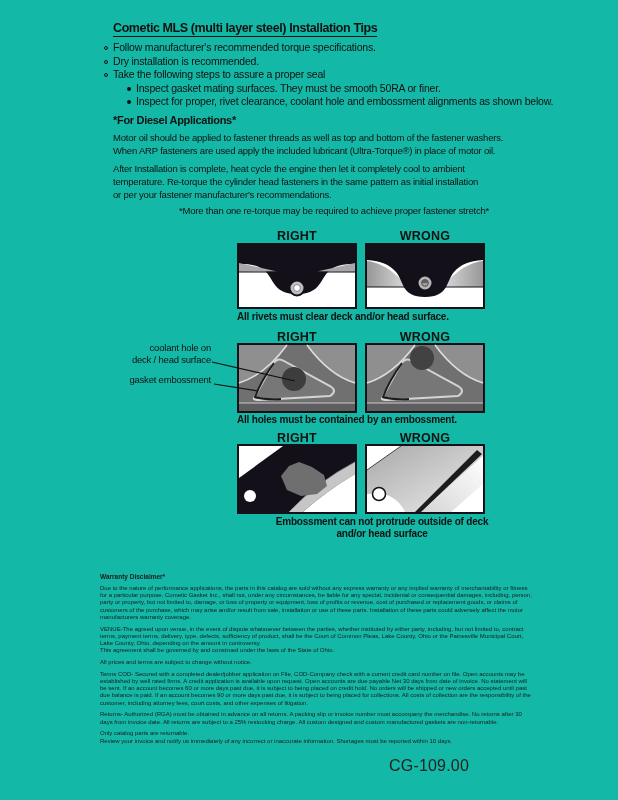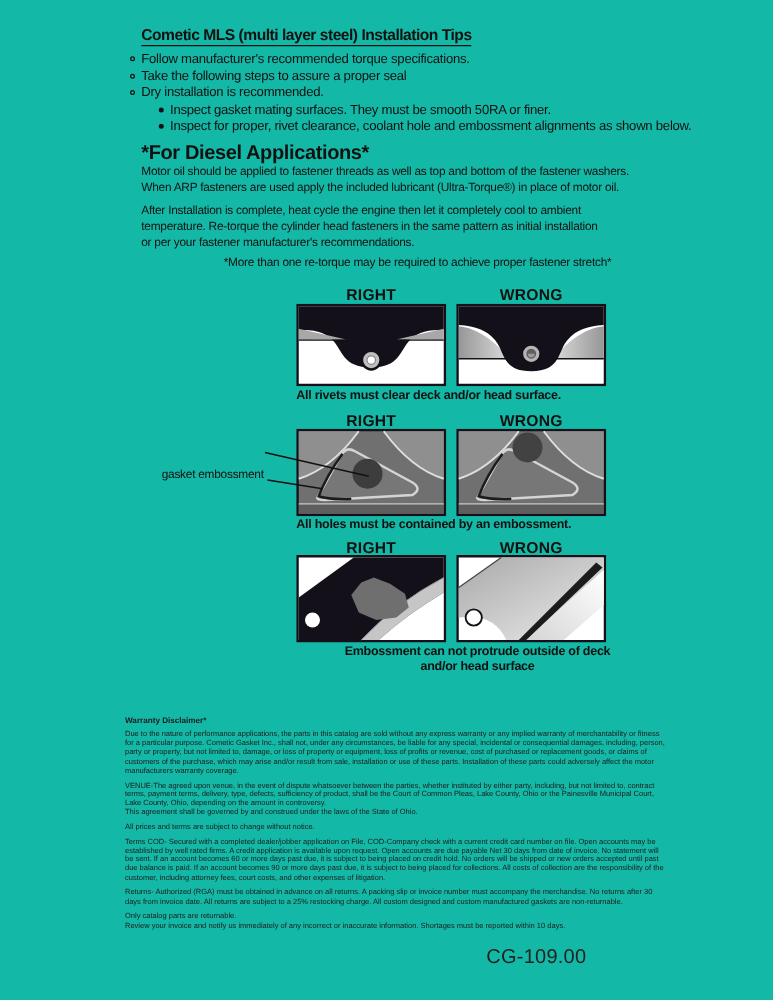--- a/index.html
+++ b/index.html
@@ -12,21 +12,21 @@
   .title {
     left:113px; top:21px; font-size:12.5px; font-weight:bold; letter-spacing:-0.4px;
     border-bottom:1.5px solid #111; padding-bottom:1px; display:inline-block; white-space:nowrap;
   }
   .bullets { left:104px; top:41px; width:480px; font-size:10.5px; letter-spacing:-0.2px; }
   .b-row { display:flex; align-items:baseline; line-height:13.5px;text-align:right; }
   .b-row.sub { padding-left:23px; }
   .ob, .fb { flex:0 0 auto; width:4px; height:4px; border-radius:50%; margin-right:5px; transform:translateY(-1px); }
   .ob { border:1px solid #111; }
   .fb { background:#111; }
-  .diesel-h { left:113px; top:114px; font-size:16px; font-weight:bold; letter-spacing:-0.3px; }
+  .diesel-h { left:113px; top:114px; font-size:11px; font-weight:bold; letter-spacing:-0.3px; }
   .body { font-size:9.5px; letter-spacing:-0.2px; line-height:13px; white-space:pre-line; width:470px; }
   .dlabel { width:120px; text-align:center; font-size:12.5px; font-weight:bold; letter-spacing:0.2px; }
   .caption { font-size:10px; font-weight:bold; letter-spacing:-0.2px; line-height:12px; white-space:pre-line; width:290px; }
   .ann { font-size:9.5px; letter-spacing:-0.2px; line-height:11.5px; text-align:right; white-space:pre-line; }
   .panel { display:block; }
   .warranty { left:100px; top:573px; width:433px; color:#1c1c1c; }
   .warranty h3 { font-size:6.5px; font-weight:bold; margin-bottom:5px; }
   .warranty p { font-size:6px; line-height:7.2px; margin-bottom:4.6px; white-space:pre-line; }
   .footer-code { left:389px; top:757px; font-size:16px; letter-spacing:0.2px; color:#222; }
   .leader { pointer-events:none; z-index:5; }
@@ -38,25 +38,25 @@
 
   <h1 class="abs title">Cometic MLS (multi layer steel) Installation Tips</h1>
 
   <div class="abs bullets">
     <div class="b-row">
         <span class="ob"></span>
         <span>Follow manufacturer's recommended torque specifications.</span>
       </div>
     <div class="b-row">
         <span class="ob"></span>
-        <span>Take the following steps to assure a proper seal</span>
+        <span>Dry installation is recommended.</span>
       </div>
     <div class="b-row">
         <span class="ob"></span>
-        <span>Dry installation is recommended.</span>
+        <span>Take the following steps to assure a proper seal</span>
       </div>
     <div class="b-row sub">
         <span class="fb"></span>
         <span>Inspect gasket mating surfaces.  They must be smooth 50RA or finer.</span>
       </div>
     <div class="b-row sub">
         <span class="fb"></span>
         <span>Inspect for proper, rivet clearance, coolant hole and embossment alignments as shown below.</span>
       </div>
   </div>
@@ -101,20 +101,22 @@
     <circle cx="60" cy="40" r="7.5" fill="#b5b5b5" stroke="#14101a" stroke-width="2"></circle>
     <circle cx="60" cy="40" r="3.4" fill="#9a9a9a" stroke="#555555" stroke-width="1"></circle>
     <path d="M56.6,40 a3.4,3.4 0 0 1 6.8,0 Z" fill="#5f5f5f"></path>
   </svg>
 
   <div class="abs caption" style="left:237px; top:311px;">All rivets must clear deck and/or head surface.</div>
 
   <div class="abs dlabel" style="left:237px; top:330px;">RIGHT</div>
   <div class="abs dlabel" style="left:365px; top:330px;">WRONG</div>
 
+  <div class="abs ann" style="left:118px; top:342px; width:93px;">coolant hole on
+deck / head surface</div>
   <div class="abs ann" style="left:110px; top:374px; width:101px;">gasket embossment</div>
 
   <svg class="abs leader" style="left:211px; top:357px;" width="92" height="40" viewBox="0 0 92 40">
     <path d="M1,5 L84,24 M3,27 L47,34" stroke="#111111" stroke-width="1.1" fill="none"></path>
   </svg>
 
   <svg class="abs panel" style="left:237px; top:343px;" width="120" height="70" viewBox="0 0 120 70">
     <rect x="1" y="1" width="118" height="68" fill="#707070" stroke="#14101a" stroke-width="2"></rect>
     <rect x="2" y="60" width="116" height="8" fill="#5e5e5e"></rect>
     <path d="M2,60 H118" stroke="#c9c9c9" stroke-width="1" fill="none"></path>

